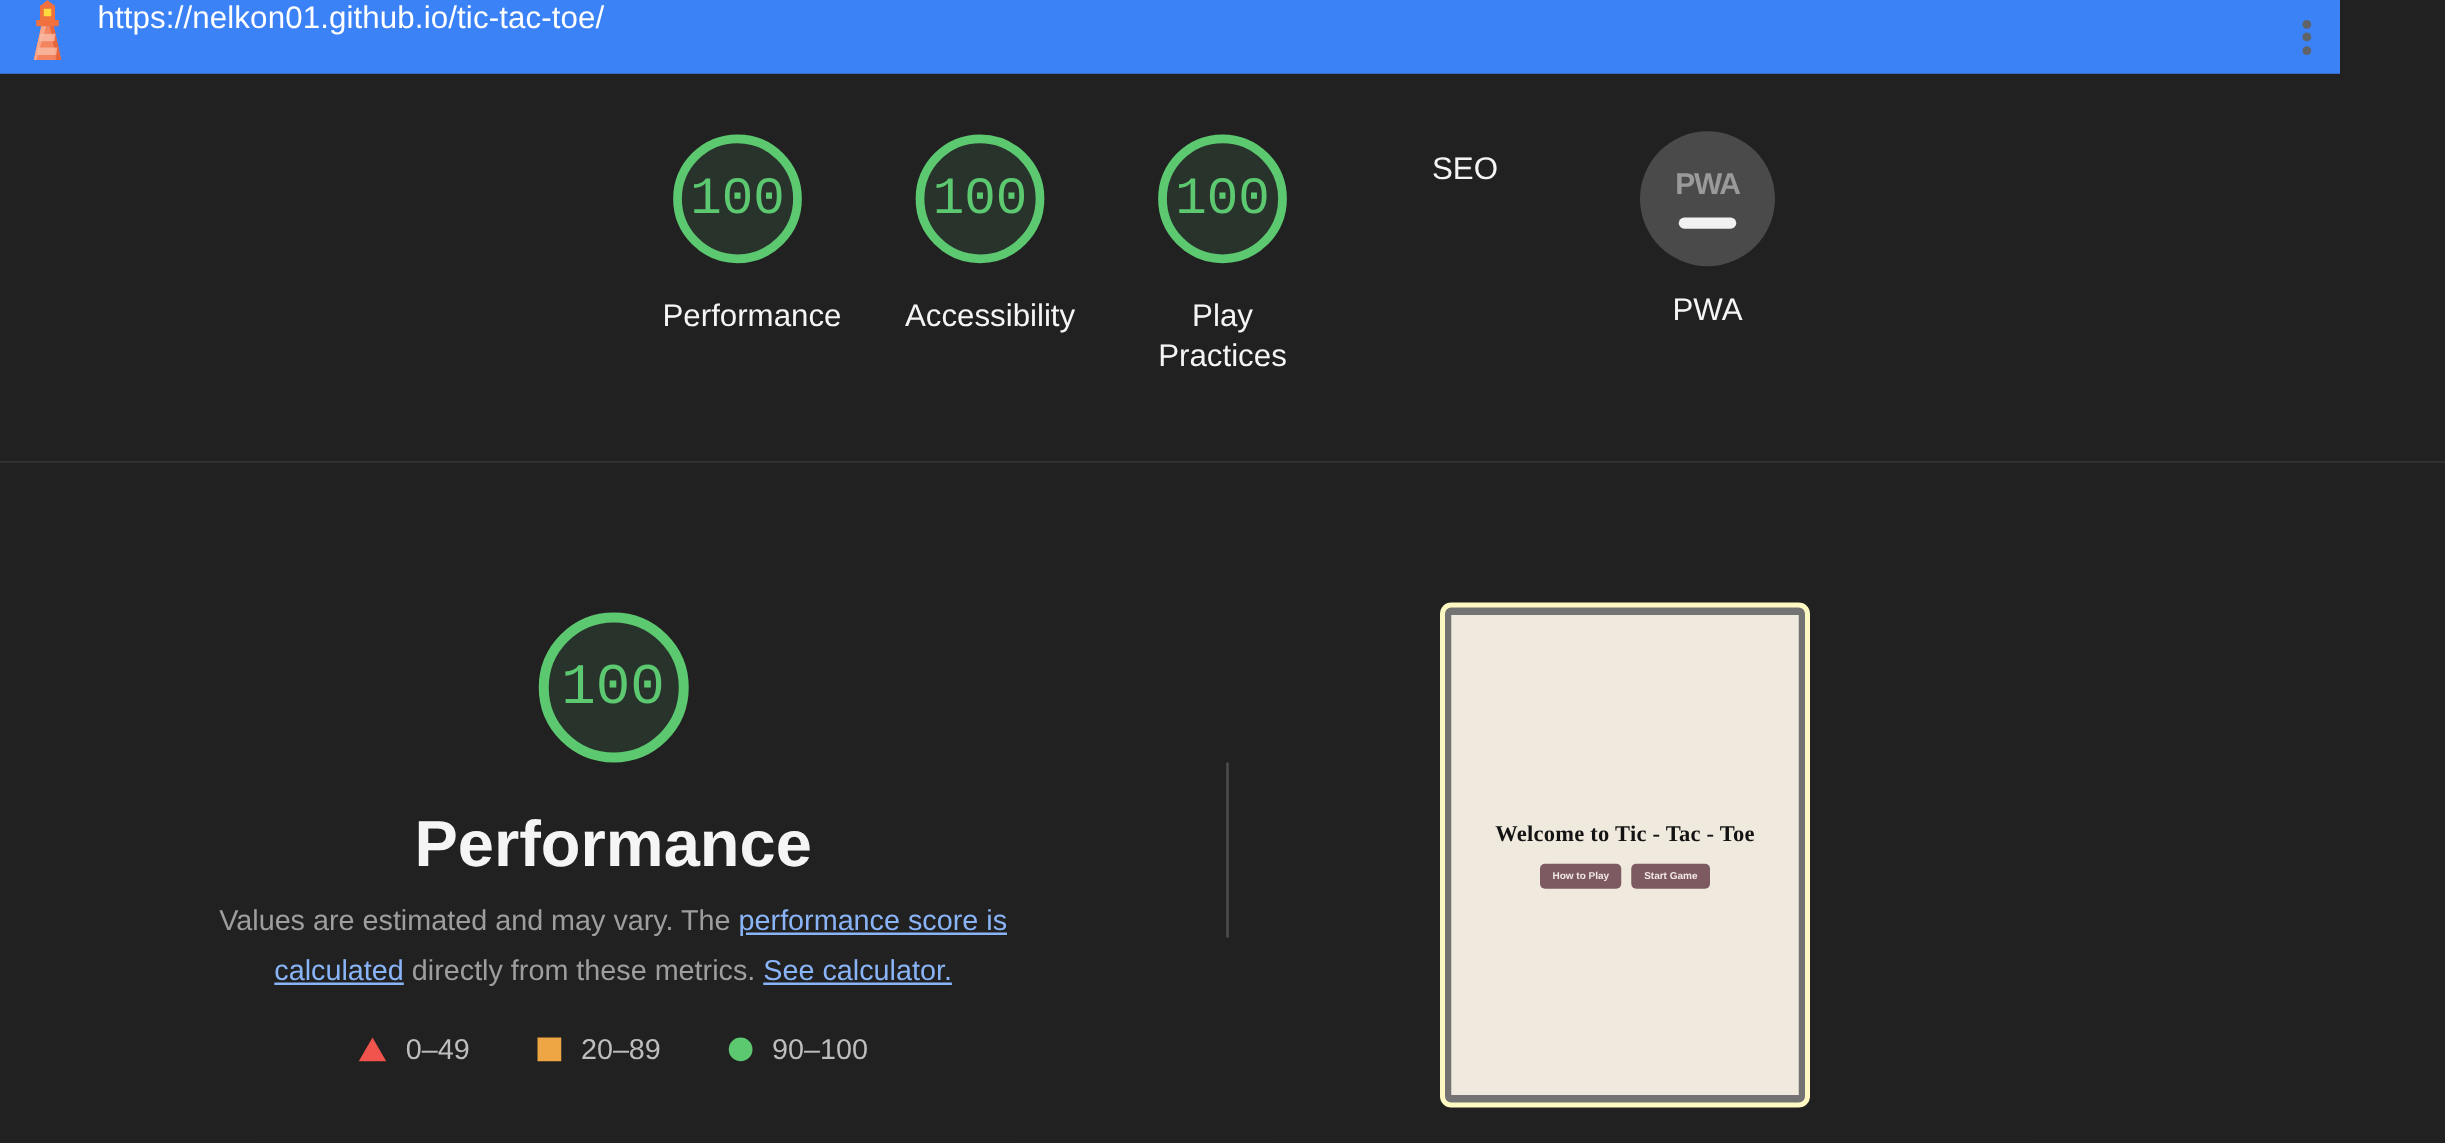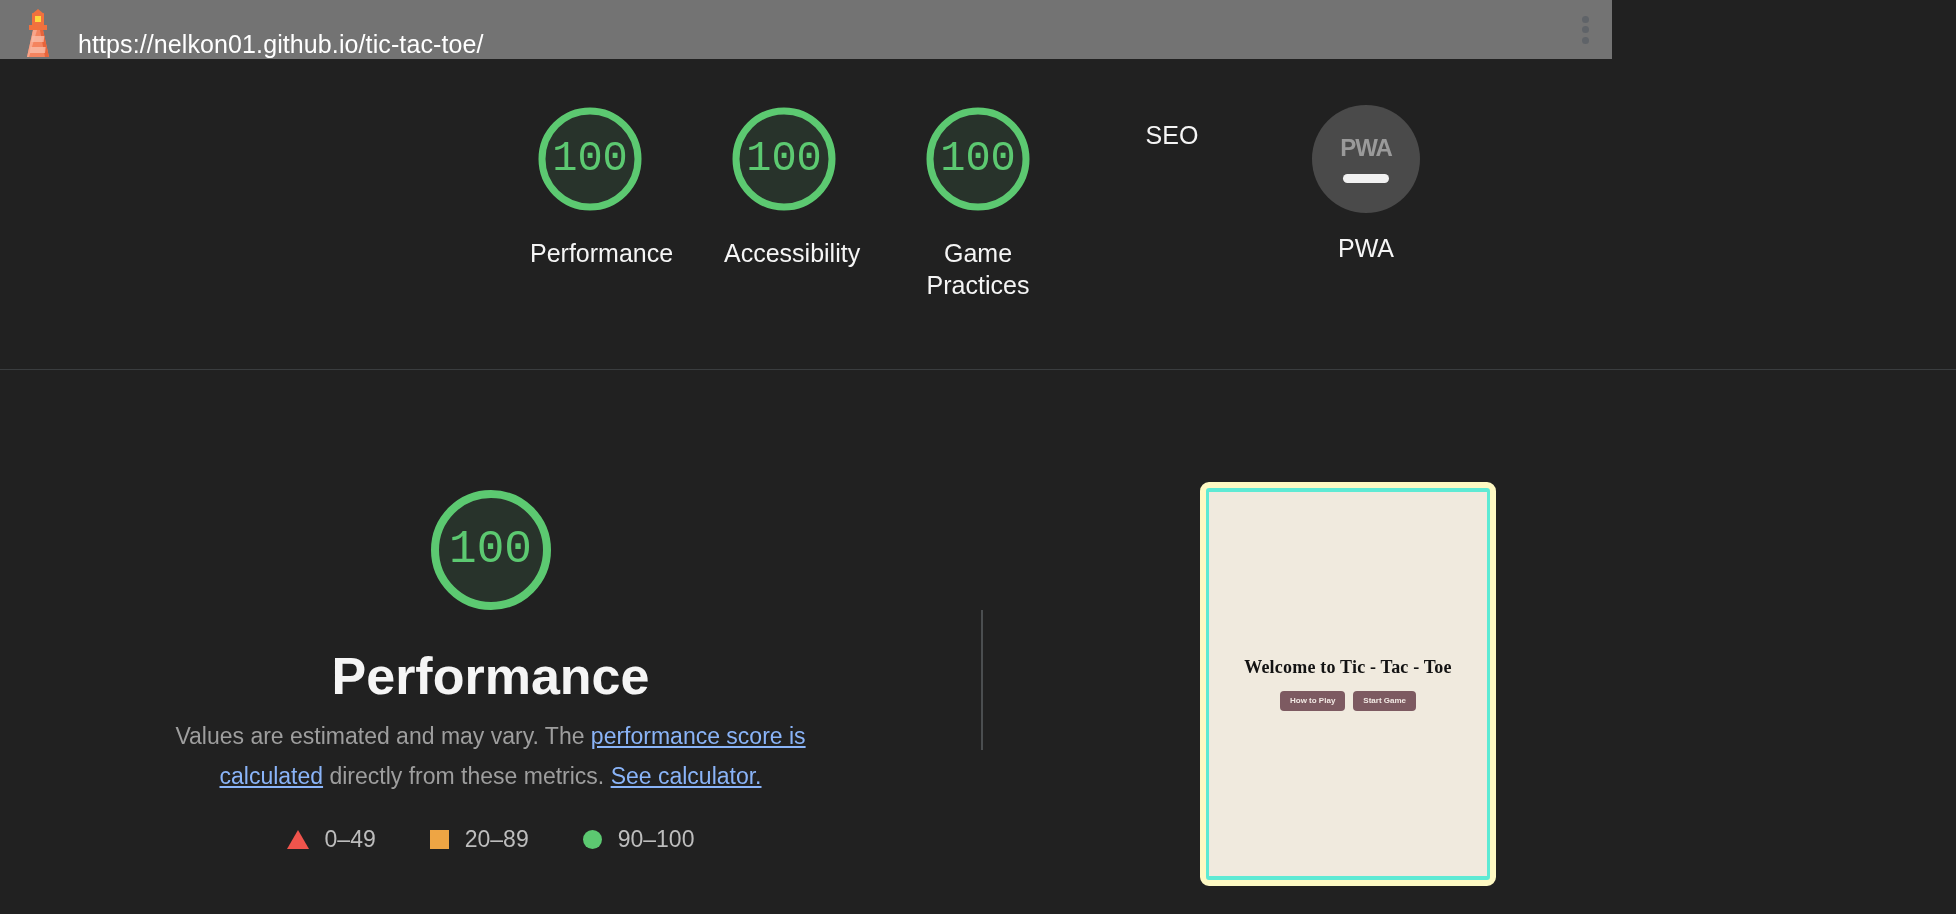--- a/index.html
+++ b/index.html
@@ -7,23 +7,23 @@
     width:1956px;height:914px;
     background:#212121;
     font-family:"Liberation Sans", sans-serif;
     overflow:hidden;
     -webkit-font-smoothing:antialiased;
   }
   #root{position:relative;width:1956px;height:914px;background:#212121;}
 
   
   .topbar{
-    position:absolute;left:0;top:0;width:1612px;height:59px;
-    background:#737373;
-    display:flex;align-items:flex-end;
+    position:absolute;left:0;top:0;width:1872px;height:59px;
+    background:#3b82f6;
+    display:flex;align-items:flex-start;
   }
   .lh-icon{
     margin-left:20px;width:36px;height:50px;position:relative;flex:none;
   }
   .url-text{
     margin-left:22px;color:#ffffff;font-size:25px;letter-spacing:0.1px;
     white-space:nowrap;
   }
   .kebab{
     position:absolute;right:14px;top:50%;transform:translateY(-50%);
@@ -110,25 +110,25 @@
   .sq{width:19px;height:19px;background:#eea544;}
   .ci{width:19px;height:19px;border-radius:50%;background:#5cc971;}
 
   
   .vr{
     position:absolute;left:981px;top:610px;width:2px;height:140px;background:#4b4e50;
   }
 
   
   .thumb-frame{
-    position:absolute;left:1200px;top:482px;width:296px;height:404px;
-    border:6px solid #fef9c3;border-radius:9px;
+    position:absolute;left:1152px;top:482px;width:296px;height:404px;
+    border:4px solid #fef9c3;border-radius:9px;
     box-sizing:border-box;
     display:flex;align-items:center;justify-content:center;
-    background:#5eead4;
+    background:#737373;
   }
   .thumb-page{
     width:278px;height:384px;background:#f0eade;
     position:relative;overflow:hidden;
   }
   .thumb-inner{
     position:absolute;left:0;right:0;top:50%;transform:translateY(-50%);
     display:flex;flex-direction:column;align-items:center;
   }
   .thumb-h1{
@@ -193,21 +193,21 @@
     </div>
 
     <div class="gauge-cell">
       <div class="ring">
         <svg width="118" height="118" viewBox="0 0 118 118">
           <circle cx="59" cy="59" r="48" fill="#28332b"></circle>
           <circle cx="59" cy="59" r="48" fill="none" stroke="#5cc971" stroke-width="7" stroke-linecap="round" stroke-dasharray="301.6 301.6" stroke-dashoffset="0" transform="rotate(-90 59 59)"></circle>
         </svg>
         <span class="score pass">100</span>
       </div>
-      <div class="g-label">Game Practices</div>
+      <div class="g-label">Play Practices</div>
     </div>
 
     <div class="gauge-cell">
       <div class="g-label">SEO</div>
     </div>
 
     <div class="gauge-cell">
       <div class="pwa-badge">
         <span class="pwa-word">PWA</span>
         <span class="pwa-dash"></span>

